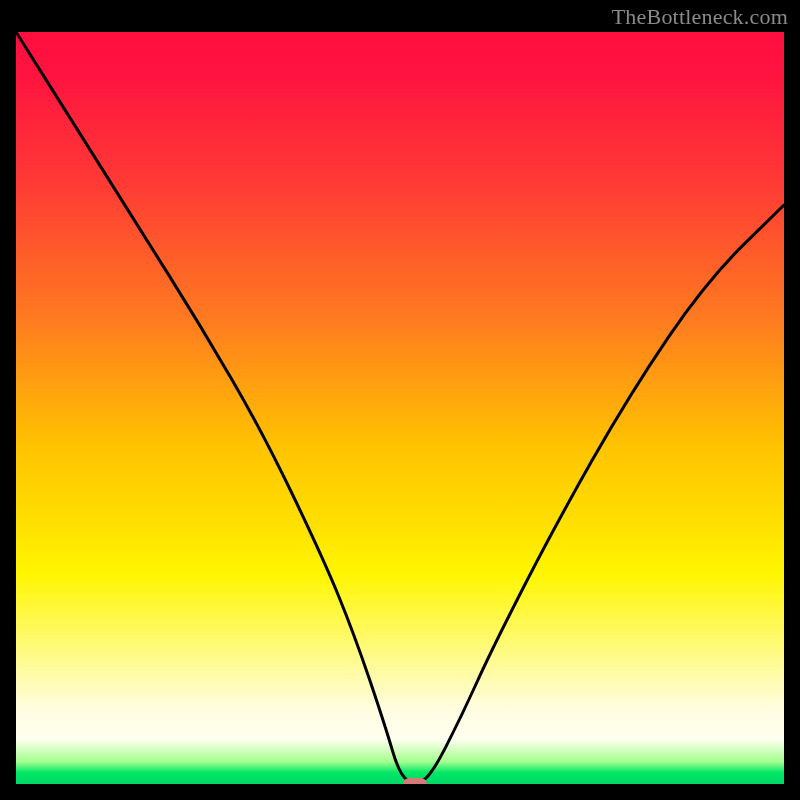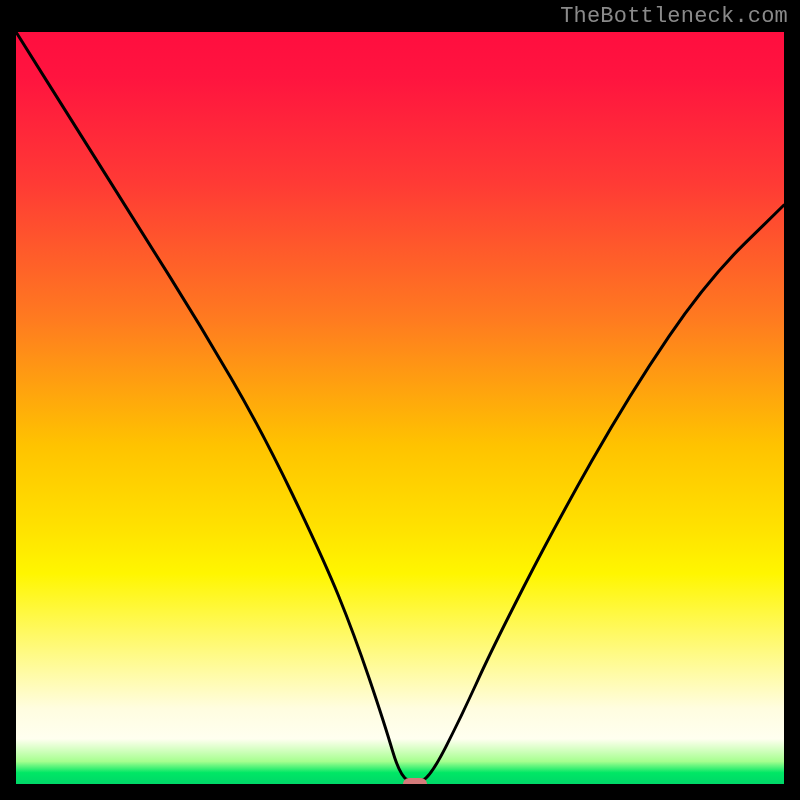--- a/index.html
+++ b/index.html
@@ -49,21 +49,21 @@
     width: 24px;
     height: 12px;
     border-radius: 6px;
     background: #d47a7a;
     transform: translate(-50%, -50%);
   }
   .watermark {
     position: absolute;
     top: 4px;
     right: 12px;
-    font-family: Liberation Mono, monospace;
+    font-family: Liberation Serif, serif;
     font-size: 22px;
     color: #8a8a8a;
     font-weight: 400;
     letter-spacing: 0.2px;
   }
 </style>
 </head>
 <body>
 
 <div class="frame">

